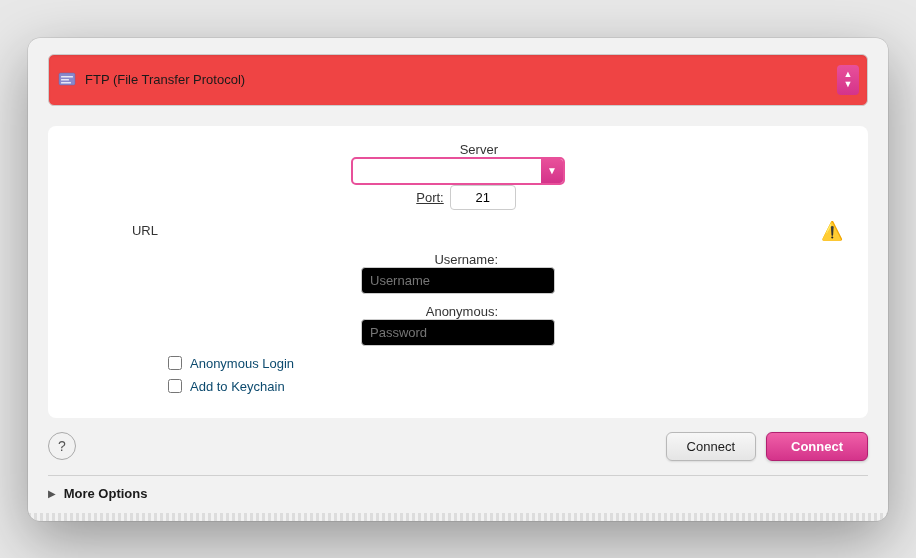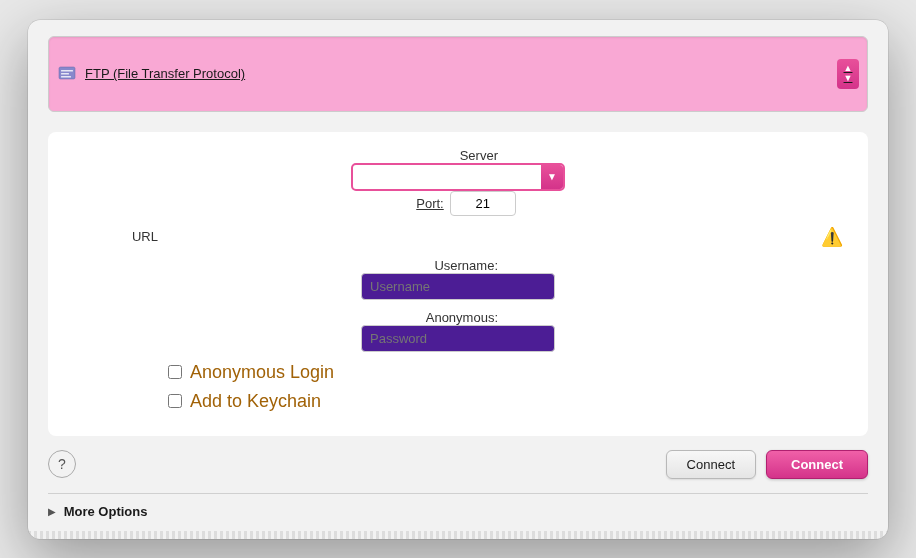--- a/index.html
+++ b/index.html
@@ -28,29 +28,28 @@
     
     .protocol-row {
       display: flex;
       align-items: center;
       margin-bottom: 20px;
     }
 
     .protocol-select {
       display: flex;
       align-items: center;
-      background: #f9a8d4;
+      background: #ef4444;
       border: 1px solid #ccc;
       border-radius: 6px;
-      padding: 22px 8px;
+      padding: 10px 8px;
       flex: 1;
       cursor: pointer;
       position: relative;
       box-shadow: inset 0 1px 2px rgba(0,0,0,0.08);
-      text-decoration: underline;
     }
 
     .protocol-icon {
       width: 20px;
       height: 20px;
       margin-right: 8px;
       flex-shrink: 0;
     }
 
     .protocol-label {
@@ -193,41 +192,41 @@
     }
 
     .text-input {
       flex: 1;
       border: 1px solid #ccc;
       border-radius: 4px;
       padding: 5px 8px;
       font-size: 13px;
       outline: none;
       color: #999;
-      background: #4c1d95;
+      background: #000000;
     }
 
     .checkbox-row {
       display: flex;
       align-items: center;
       margin-left: 100px;
       margin-bottom: 8px;
     }
 
     .checkbox-row input[type="checkbox"] {
       width: 14px;
       height: 14px;
       margin-right: 8px;
       accent-color: #e8509a;
       cursor: pointer;
     }
 
     .checkbox-label {
-      font-size: 18px;
-      color: #a16207;
+      font-size: 13px;
+      color: #0c4a6e;
       cursor: pointer;
     }
 
     
     .bottom-row {
       display: flex;
       align-items: center;
       justify-content: flex-end;
       padding: 14px 0 14px 0;
       gap: 10px;

